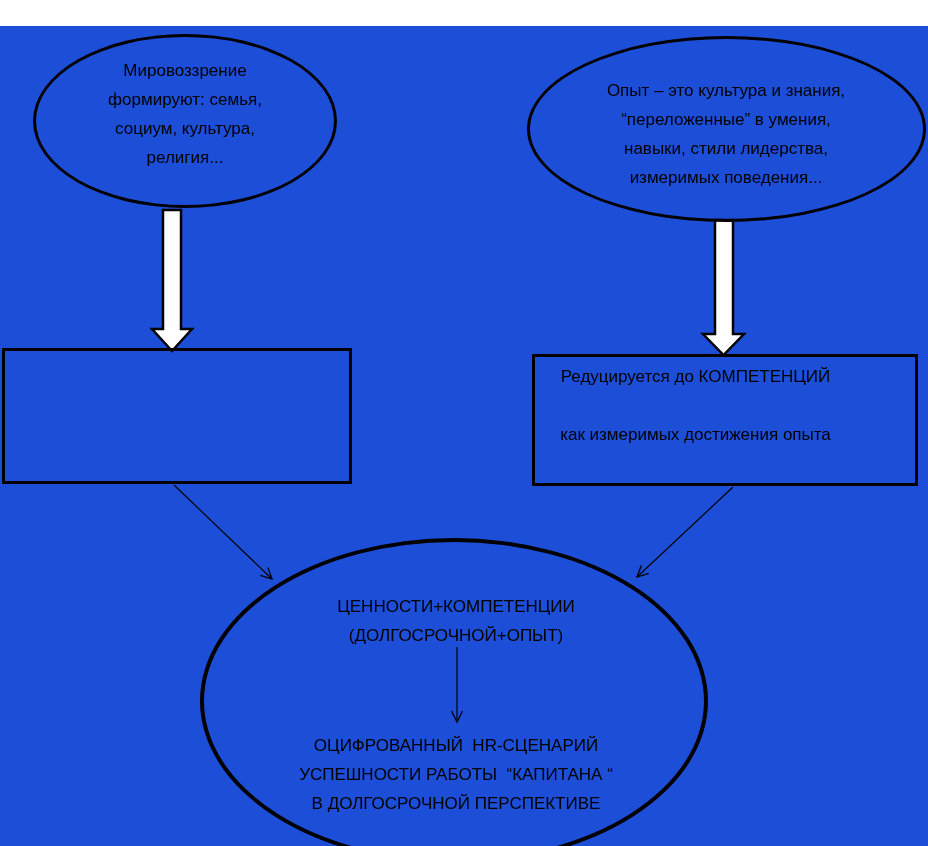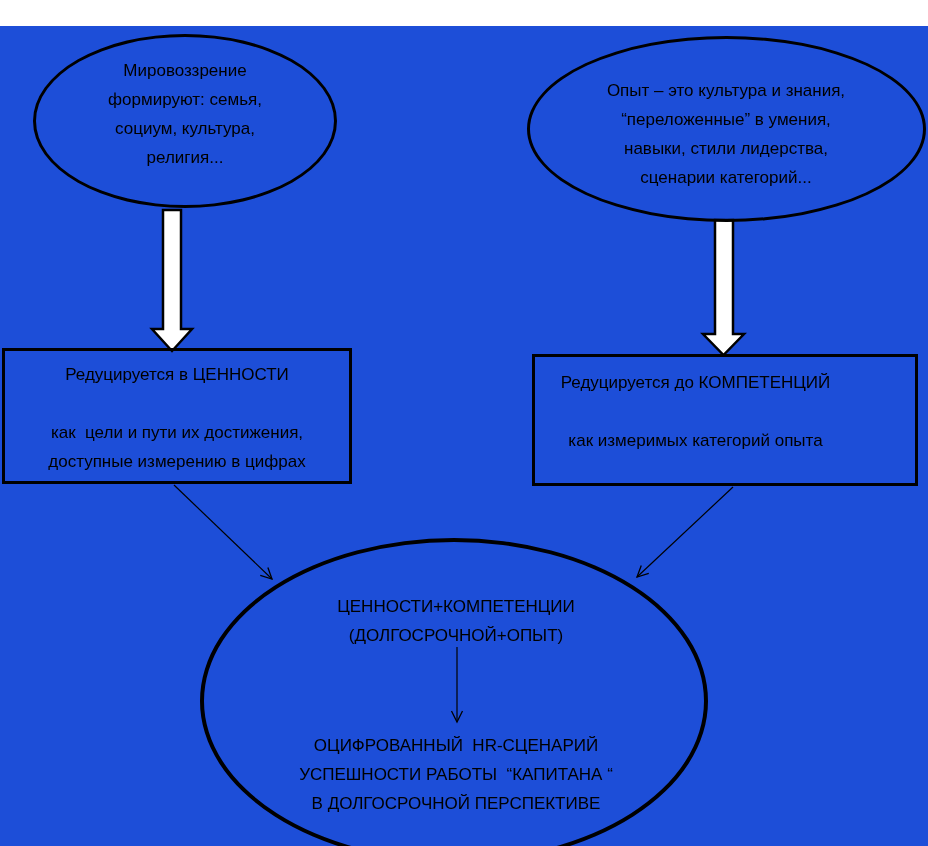--- a/index.html
+++ b/index.html
@@ -47,21 +47,21 @@
 
   .box-inner {
     position: absolute;
     z-index: 2;
     display: flex;
     flex-direction: column;
     align-items: center;
     text-align: center;
   }
   #values-inner       { left: 2px;  top: 322px; width: 350px; padding-top: 12px; }
-  #competencies-inner { left: 532px; top: 328px; width: 327px; padding-top: 14px; }
+  #competencies-inner { left: 532px; top: 328px; width: 327px; padding-top: 8px; }
   .box-title { font-size: 17px; line-height: 29px; white-space: pre-wrap; }
   .box-body  { font-size: 17px; line-height: 29px; white-space: pre-wrap; margin-top: 29px; }
 
   #result-top-text    { left: 206px; top: 566px; width: 500px; }
   #result-bottom-text { left: 206px; top: 705px; width: 500px; text-align: center; }
 
   #watermark {
     position: absolute;
     left: 904px; top: 821px;
     z-index: 3;
@@ -97,33 +97,28 @@
   <div id="ellipse-worldview" class="shape ellipse"></div>
   <div id="worldview-text" class="txt">Мировоззрение
 формируют: семья,
 социум, культура,
 религия...</div>
 
   <div id="ellipse-experience" class="shape ellipse"></div>
   <div id="experience-text" class="txt">Опыт – это культура и знания,
 “переложенные” в умения,
 навыки, стили лидерства,
-сценарии категорий...</div>
+измеримых поведения...</div>
 
   <div id="box-values" class="shape"></div>
-  <div id="values-inner" class="box-inner">
-    <div class="box-title">Редуцируется в ЦЕННОСТИ</div>
-    <div class="box-body">как  цели и пути их достижения,
-доступные измерению в цифрах</div>
-  </div>
 
   <div id="box-competencies" class="shape"></div>
   <div id="competencies-inner" class="box-inner">
     <div class="box-title">Редуцируется до КОМПЕТЕНЦИЙ</div>
-    <div class="box-body">как измеримых категорий опыта</div>
+    <div class="box-body">как измеримых достижения опыта</div>
   </div>
 
   <div id="ellipse-result" class="shape ellipse"></div>
   <div id="result-top-text" class="txt">ЦЕННОСТИ+КОМПЕТЕНЦИИ
 (ДОЛГОСРОЧНОЙ+ОПЫТ)</div>
   <div id="result-bottom-text" class="txt">ОЦИФРОВАННЫЙ  HR-СЦЕНАРИЙ
 УСПЕШНОСТИ РАБОТЫ  “КАПИТАНА “
 В ДОЛГОСРОЧНОЙ ПЕРСПЕКТИВЕ</div>
 
   <div id="watermark">Ак</div>

